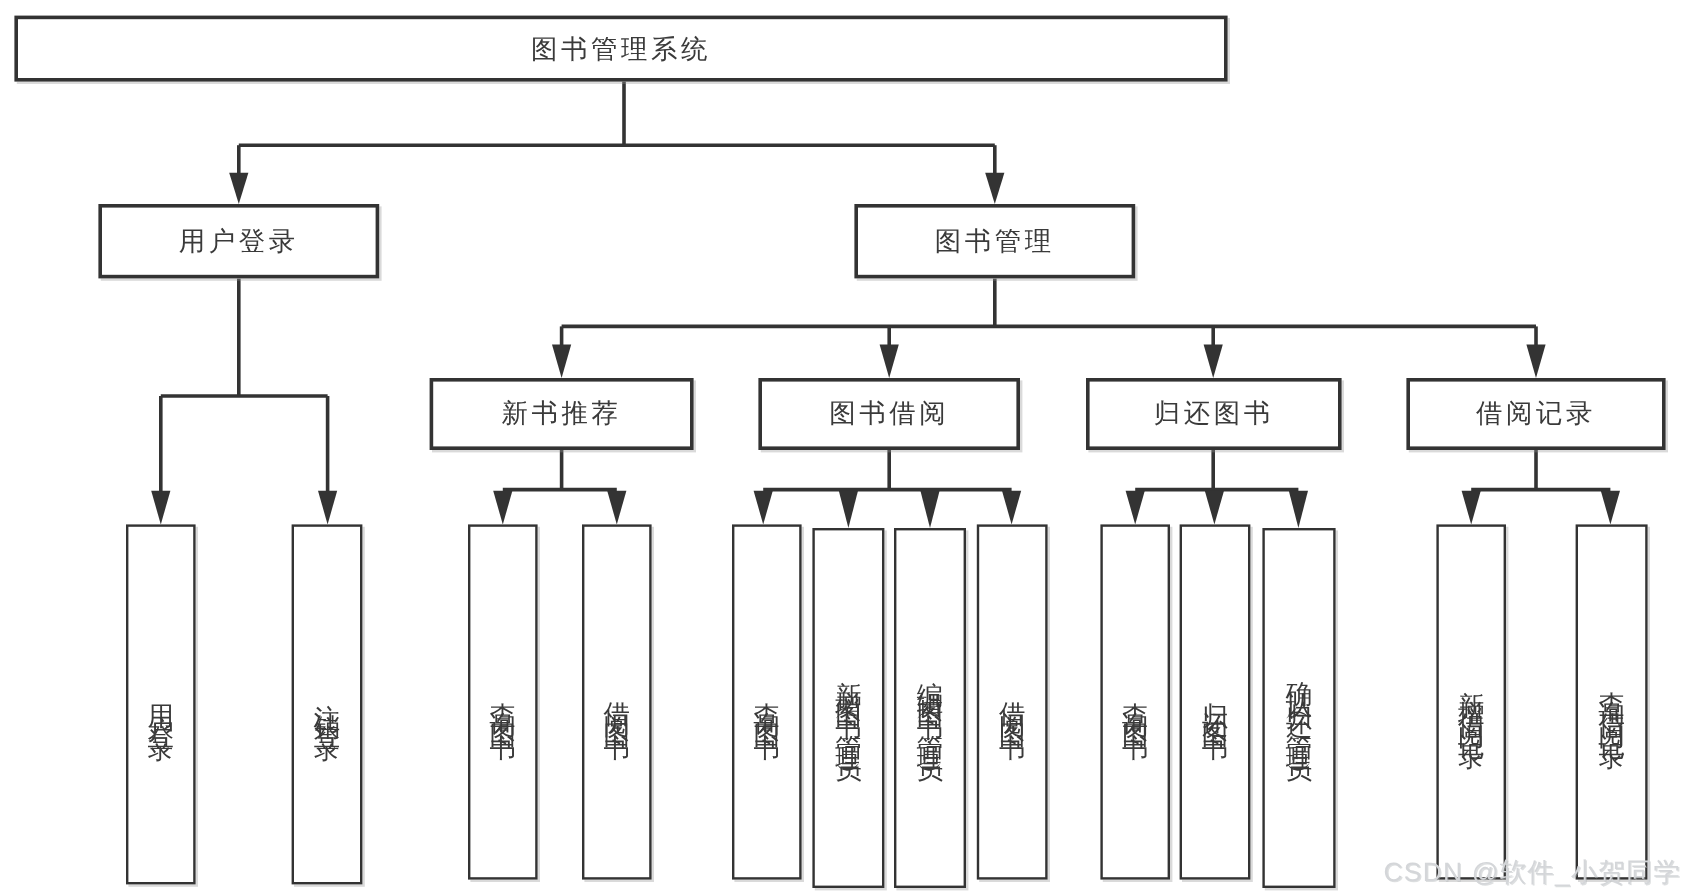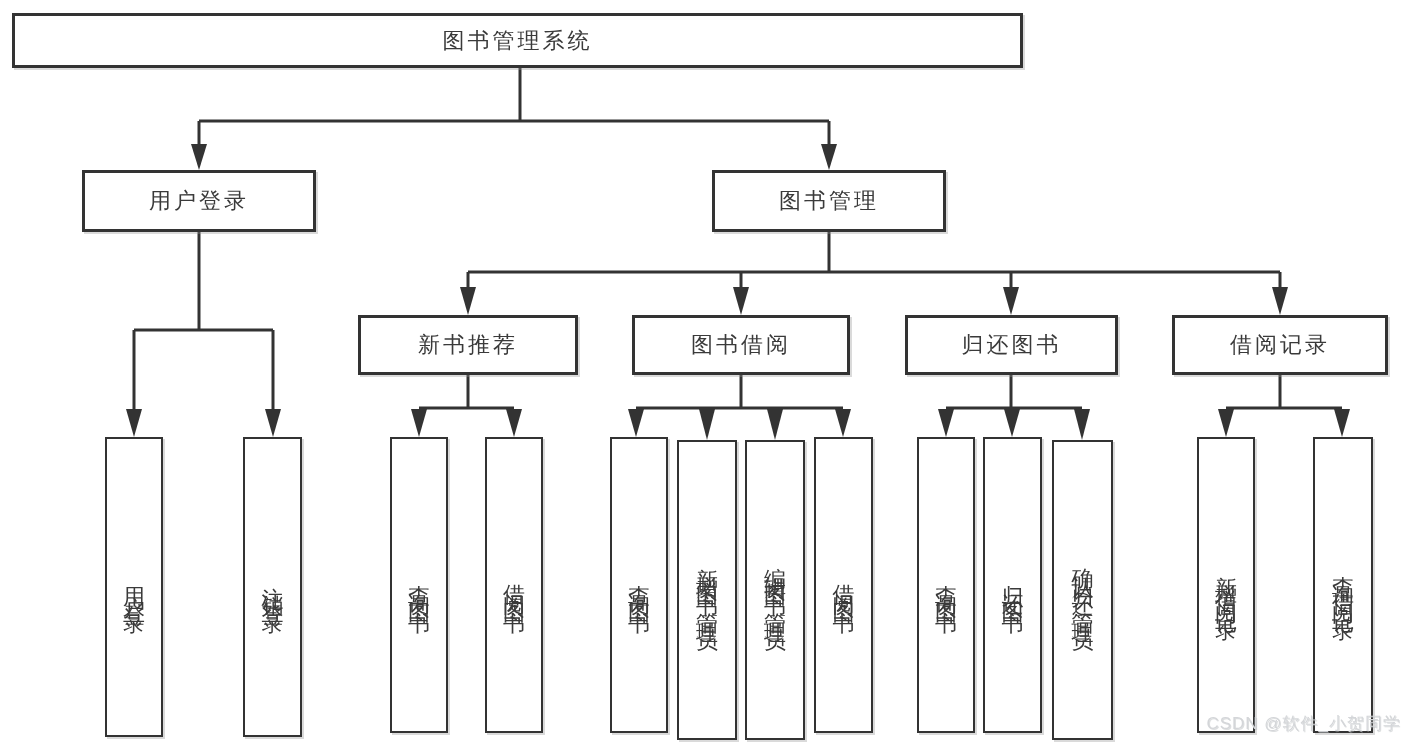--- a/index.html
+++ b/index.html
@@ -30,21 +30,21 @@
     writing-mode:vertical-rl;
     text-orientation:mixed;
     letter-spacing:9px;
     font-size:22px;
     border-width:2.5px;
     white-space:normal;
     padding:4px 0;
   }
   .watermark {
     position:absolute; right:4px; top:712px; z-index:5;
-    font-size:17px; letter-spacing:1px;
+    font-size:22px; letter-spacing:1px;
     color: var(--watermark, #d4d6d9);
     text-shadow:1px 1px 0 rgba(180,183,187,0.45);
   }
 </style>
 </head>
 <body>
 
 <div class="stage">
 
   <svg class="wires" width="1405" height="747" viewBox="0 0 1405 747" stroke="currentColor" stroke-width="3" fill="none">

